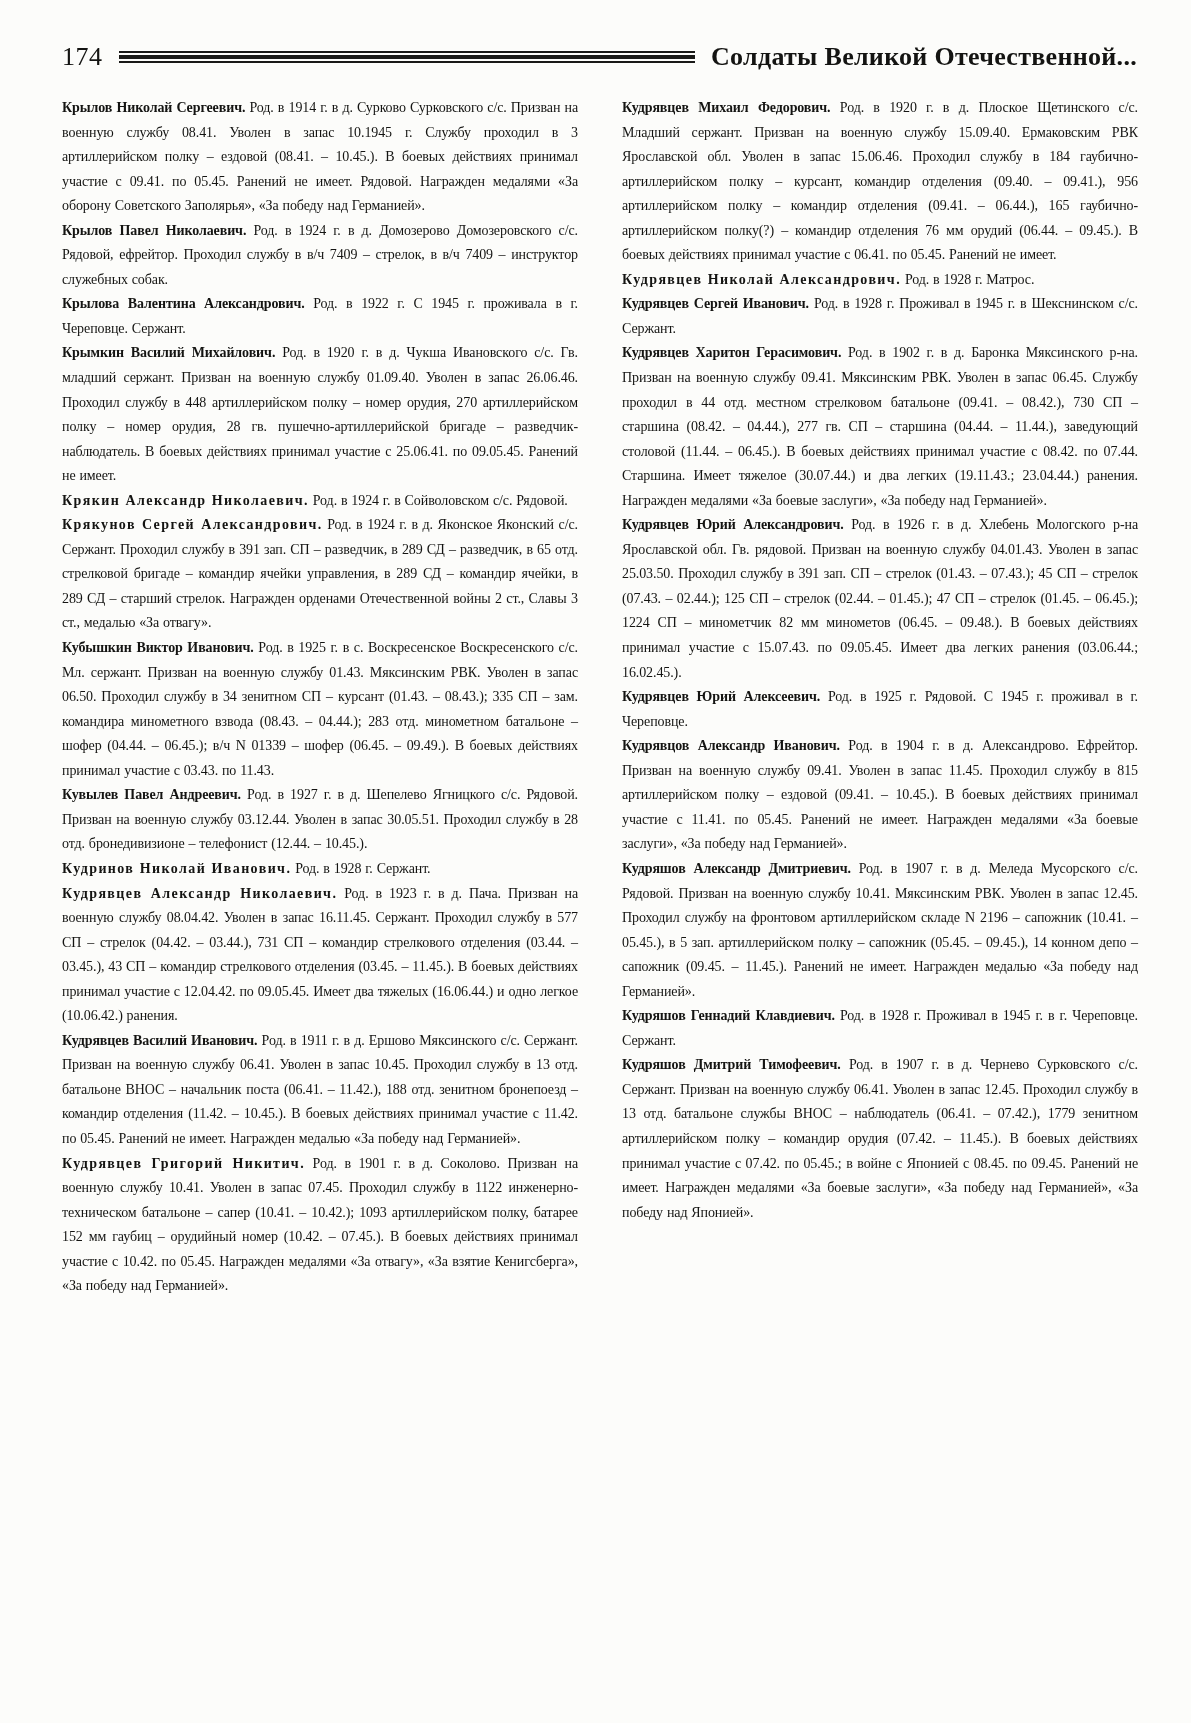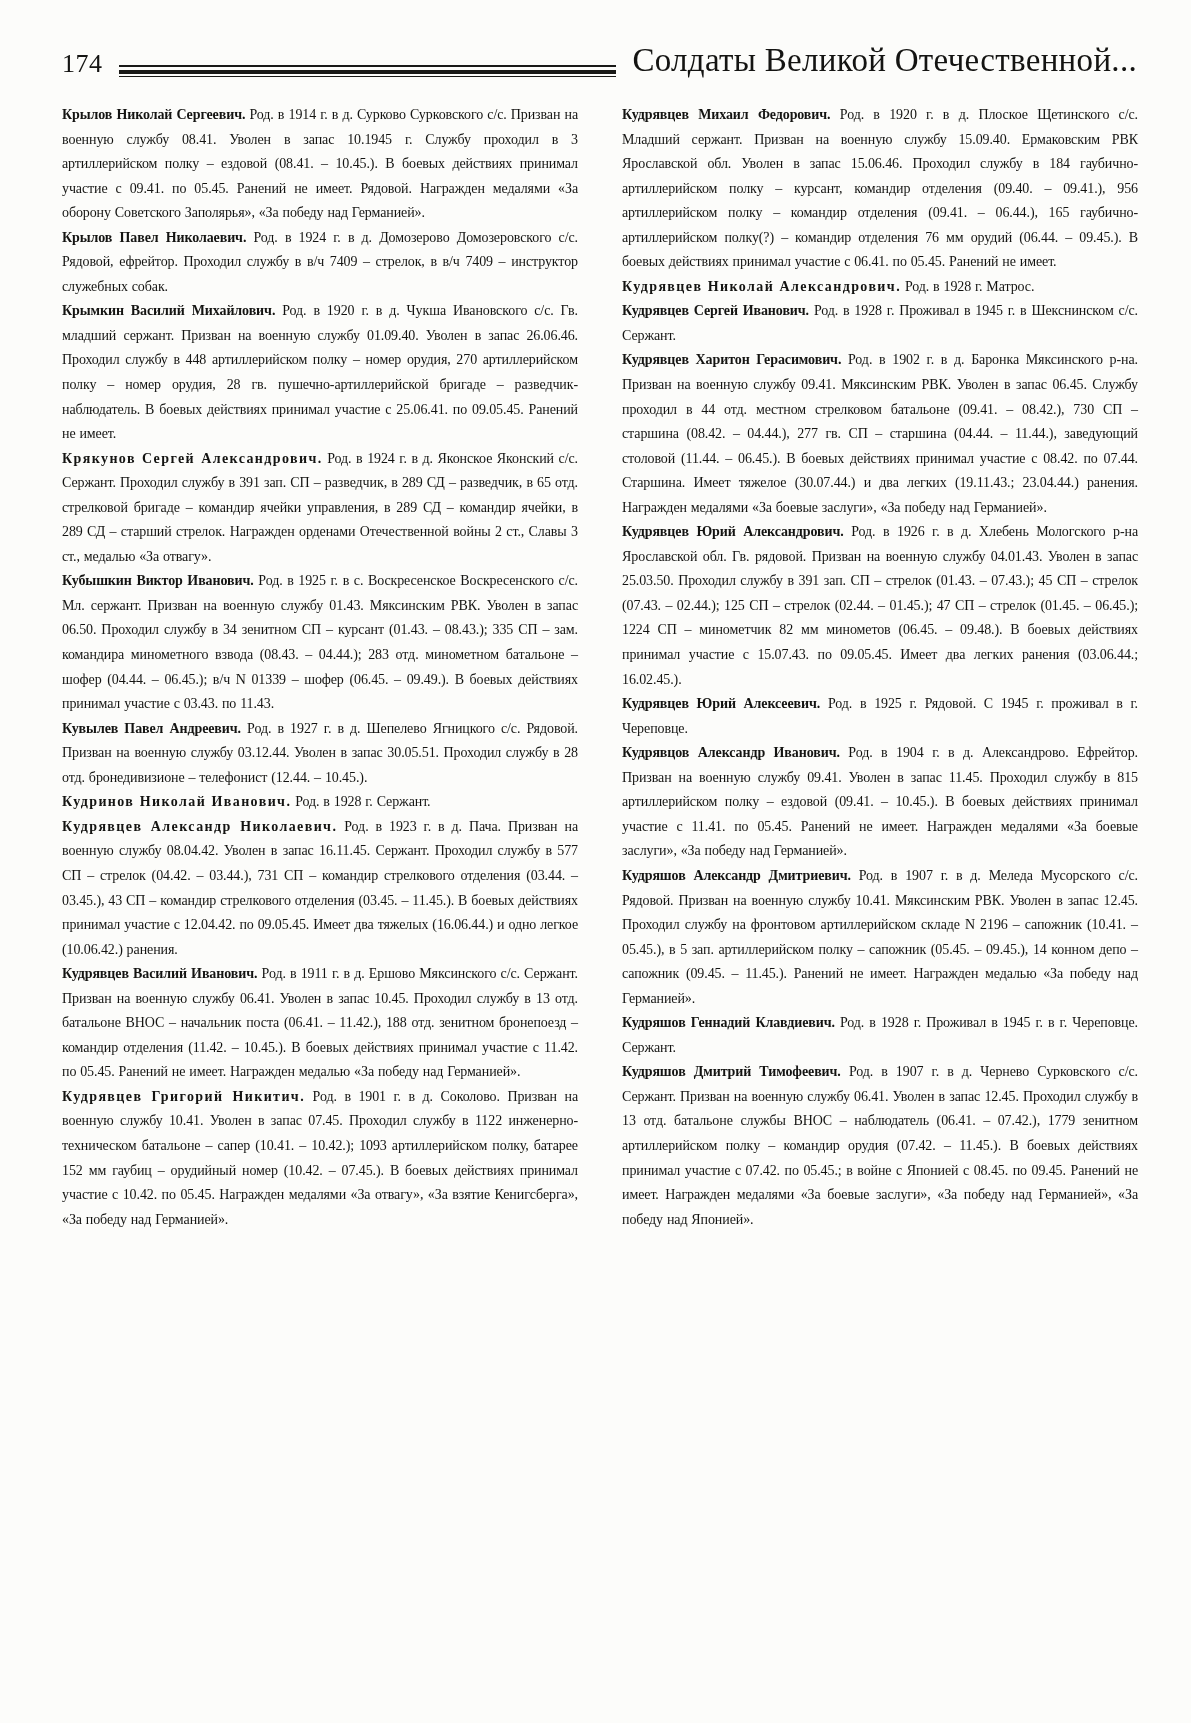--- a/index.html
+++ b/index.html
@@ -14,21 +14,21 @@
     margin: 0 auto;
     background: #fcfcfa;
     color: #141412;
     font-family: "Liberation Serif", "DejaVu Serif", serif;
     overflow: hidden;
     box-sizing: border-box;
     padding: 44px 54px 20px 62px;
   }
   .page-header {
     display: flex;
-    align-items: flex-end;
+    align-items: center;
     gap: 16px;
   }
   .page-number {
     font-size: 26px;
     line-height: 1;
     letter-spacing: 0.5px;
     flex: 0 0 auto;
   }
   .header-rule {
     flex: 1 1 auto;
@@ -36,22 +36,22 @@
     background: linear-gradient(
       to bottom,
       #191917 0px, #191917 2px,
       transparent 2px, transparent 4.5px,
       #191917 4.5px, #191917 8.5px,
       transparent 8.5px, transparent 10.5px,
       #191917 10.5px, #191917 12px
     );
   }
   .header-title {
-    font-size: 33px;
-    font-weight: normal;
+    font-size: 26px;
+    font-weight: bold;
     line-height: 1;
     flex: 0 0 auto;
     letter-spacing: 0.3px;
   }
   .columns {
     display: flex;
     gap: 44px;
     margin-top: 26px;
   }
   .col {
@@ -79,21 +79,23 @@
 <div class="sheet">
   <div class="page-header">
     <span class="page-number">174</span>
     <span class="header-rule"></span>
     <span class="header-title">Солдаты Великой Отечественной...</span>
   </div>
   <div class="columns">
     <div class="col">
         <p class="entry"><b class="person">Крылов Николай Сергеевич.</b> Род. в 1914 г. в д. Сурково Сурковского с/с. Призван на военную службу 08.41. Уволен в запас 10.1945 г. Службу проходил в 3 артиллерийском полку – ездовой (08.41. – 10.45.). В боевых действиях принимал участие с 09.41. по 05.45. Ранений не имеет. Рядовой. Награжден медалями «За оборону Советского Заполярья», «За победу над Германией».</p>
         <p class="entry"><b class="person">Крылов Павел Николаевич.</b> Род. в 1924 г. в д. Домозерово Домозеровского с/с. Рядовой, ефрейтор. Проходил службу в в/ч 7409 – стрелок, в в/ч 7409 – инструктор служебных собак.</p>
+        <p class="entry"><b class="person">Крылова Валентина Александрович.</b> Род. в 1922 г. С 1945 г. проживала в г. Череповце. Сержант.</p>
         <p class="entry"><b class="person">Крымкин Василий Михайлович.</b> Род. в 1920 г. в д. Чукша Ивановского с/с. Гв. младший сержант. Призван на военную службу 01.09.40. Уволен в запас 26.06.46. Проходил службу в 448 артиллерийском полку – номер орудия, 270 артиллерийском полку – номер орудия, 28 гв. пушечно-артиллерийской бригаде – разведчик-наблюдатель. В боевых действиях принимал участие с 25.06.41. по 09.05.45. Ранений не имеет.</p>
+        <p class="entry"><b class="person spaced">Крякин Александр Николаевич.</b> Род. в 1924 г. в Сойволовском с/с. Рядовой.</p>
         <p class="entry"><b class="person spaced">Крякунов Сергей Александрович.</b> Род. в 1924 г. в д. Яконское Яконский с/с. Сержант. Проходил службу в 391 зап. СП – разведчик, в 289 СД – разведчик, в 65 отд. стрелковой бригаде – командир ячейки управления, в 289 СД – командир ячейки, в 289 СД – старший стрелок. Награжден орденами Отечественной войны 2 ст., Славы 3 ст., медалью «За отвагу».</p>
         <p class="entry"><b class="person">Кубышкин Виктор Иванович.</b> Род. в 1925 г. в с. Воскресенское Воскресенского с/с. Мл. сержант. Призван на военную службу 01.43. Мяксинским РВК. Уволен в запас 06.50. Проходил службу в 34 зенитном СП – курсант (01.43. – 08.43.); 335 СП – зам. командира минометного взвода (08.43. – 04.44.); 283 отд. минометном батальоне – шофер (04.44. – 06.45.); в/ч N 01339 – шофер (06.45. – 09.49.). В боевых действиях принимал участие с 03.43. по 11.43.</p>
         <p class="entry"><b class="person">Кувылев Павел Андреевич.</b> Род. в 1927 г. в д. Шепелево Ягницкого с/с. Рядовой. Призван на военную службу 03.12.44. Уволен в запас 30.05.51. Проходил службу в 28 отд. бронедивизионе – телефонист (12.44. – 10.45.).</p>
         <p class="entry"><b class="person spaced">Кудринов Николай Иванович.</b> Род. в 1928 г. Сержант.</p>
         <p class="entry"><b class="person spaced">Кудрявцев Александр Николаевич.</b> Род. в 1923 г. в д. Пача. Призван на военную службу 08.04.42. Уволен в запас 16.11.45. Сержант. Проходил службу в 577 СП – стрелок (04.42. – 03.44.), 731 СП – командир стрелкового отделения (03.44. – 03.45.), 43 СП – командир стрелкового отделения (03.45. – 11.45.). В боевых действиях принимал участие с 12.04.42. по 09.05.45. Имеет два тяжелых (16.06.44.) и одно легкое (10.06.42.) ранения.</p>
         <p class="entry"><b class="person">Кудрявцев Василий Иванович.</b> Род. в 1911 г. в д. Ершово Мяксинского с/с. Сержант. Призван на военную службу 06.41. Уволен в запас 10.45. Проходил службу в 13 отд. батальоне ВНОС – начальник поста (06.41. – 11.42.), 188 отд. зенитном бронепоезд – командир отделения (11.42. – 10.45.). В боевых действиях принимал участие с 11.42. по 05.45. Ранений не имеет. Награжден медалью «За победу над Германией».</p>
         <p class="entry"><b class="person spaced">Кудрявцев Григорий Никитич.</b> Род. в 1901 г. в д. Соколово. Призван на военную службу 10.41. Уволен в запас 07.45. Проходил службу в 1122 инженерно-техническом батальоне – сапер (10.41. – 10.42.); 1093 артиллерийском полку, батарее 152 мм гаубиц – орудийный номер (10.42. – 07.45.). В боевых действиях принимал участие с 10.42. по 05.45. Награжден медалями «За отвагу», «За взятие Кенигсберга», «За победу над Германией».</p>
       </div>
     <div class="col">
         <p class="entry"><b class="person">Кудрявцев Михаил Федорович.</b> Род. в 1920 г. в д. Плоское Щетинского с/с. Младший сержант. Призван на военную службу 15.09.40. Ермаковским РВК Ярославской обл. Уволен в запас 15.06.46. Проходил службу в 184 гаубично-артиллерийском полку – курсант, командир отделения (09.40. – 09.41.), 956 артиллерийском полку – командир отделения (09.41. – 06.44.), 165 гаубично-артиллерийском полку(?) – командир отделения 76 мм орудий (06.44. – 09.45.). В боевых действиях принимал участие с 06.41. по 05.45. Ранений не имеет.</p>

